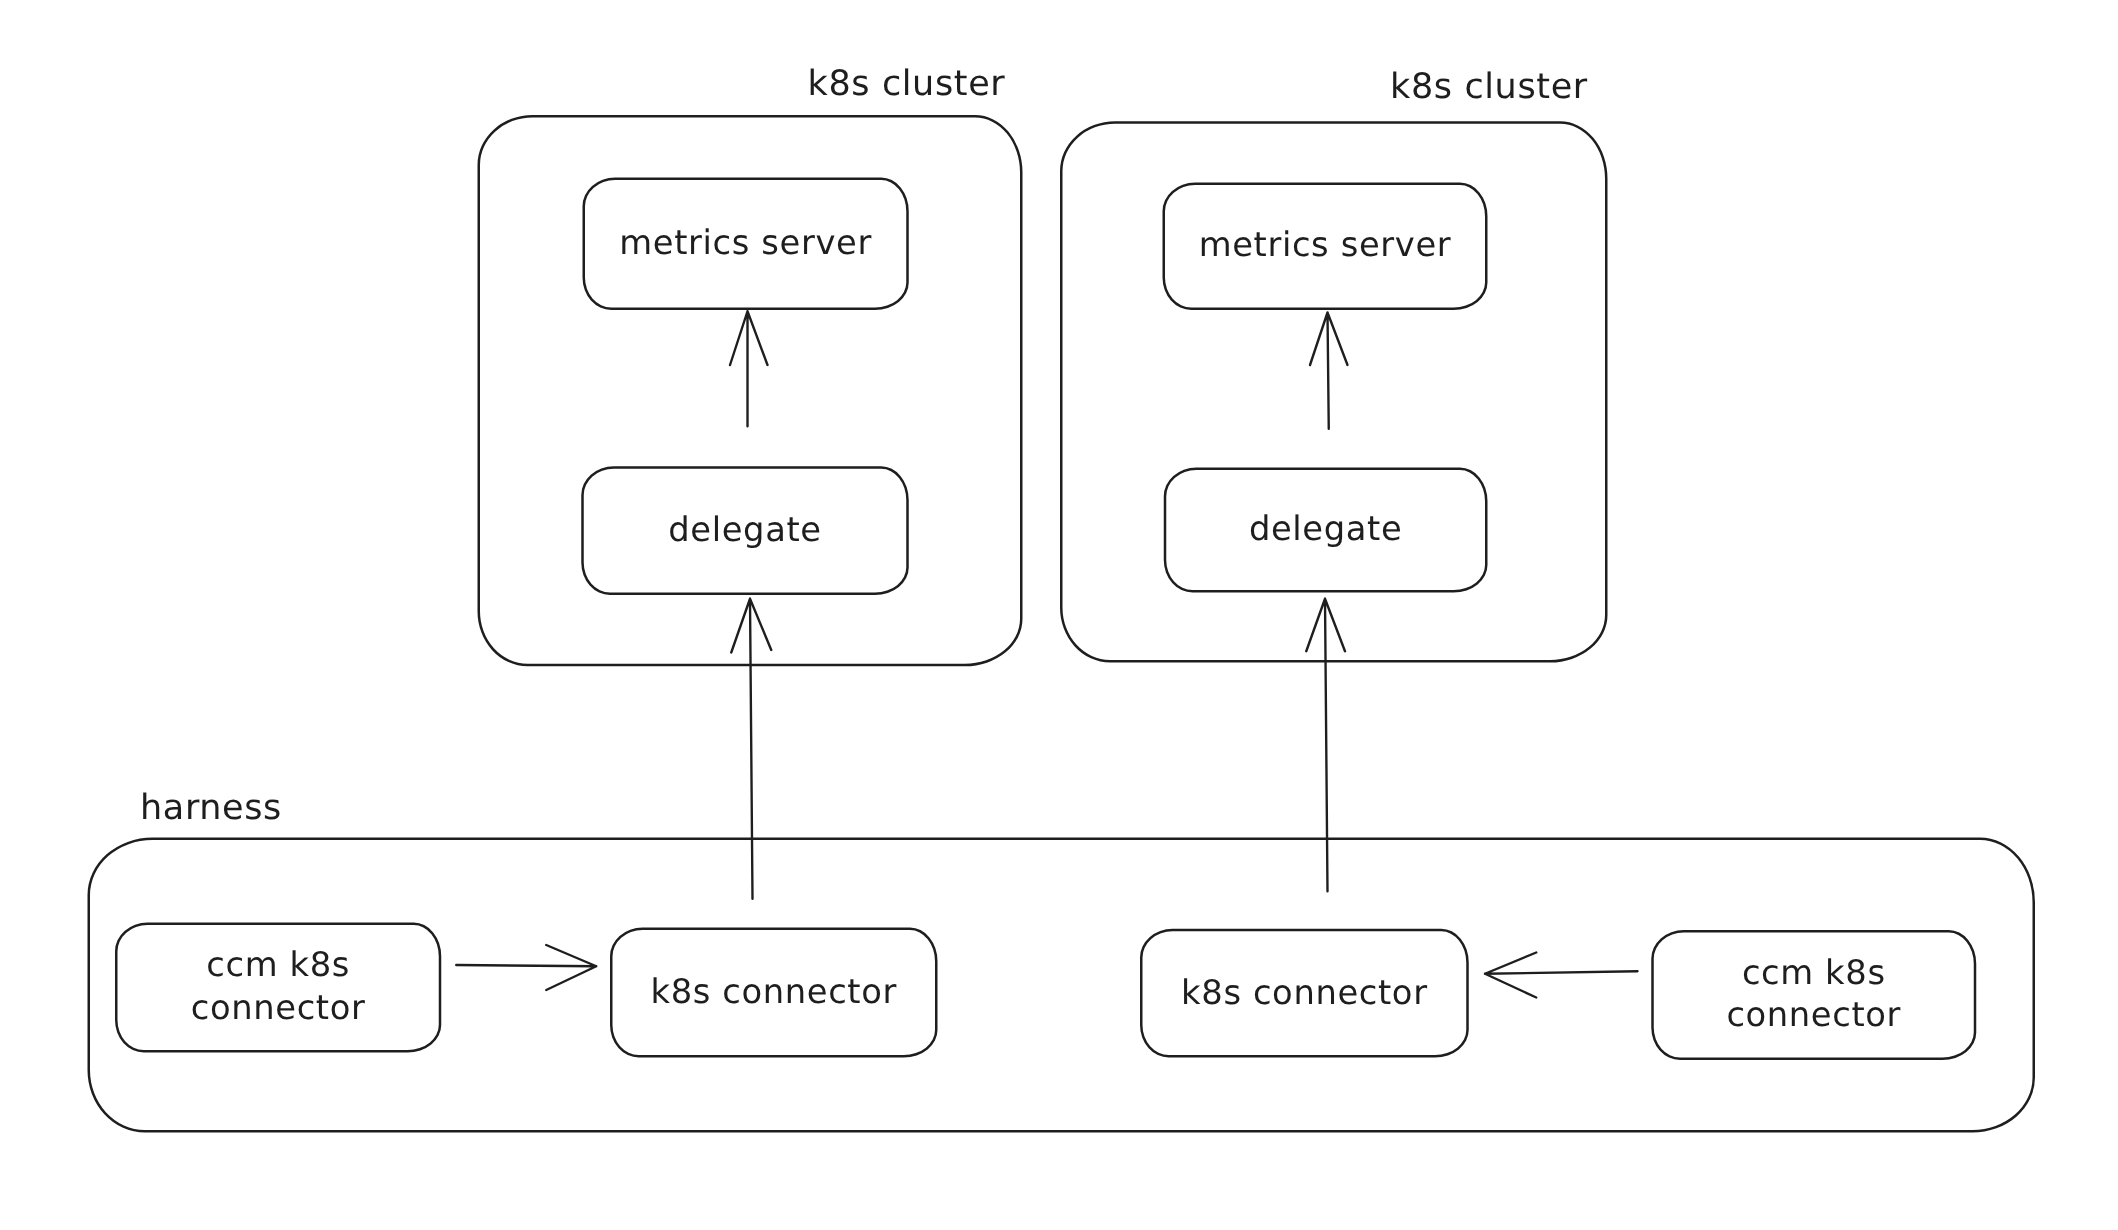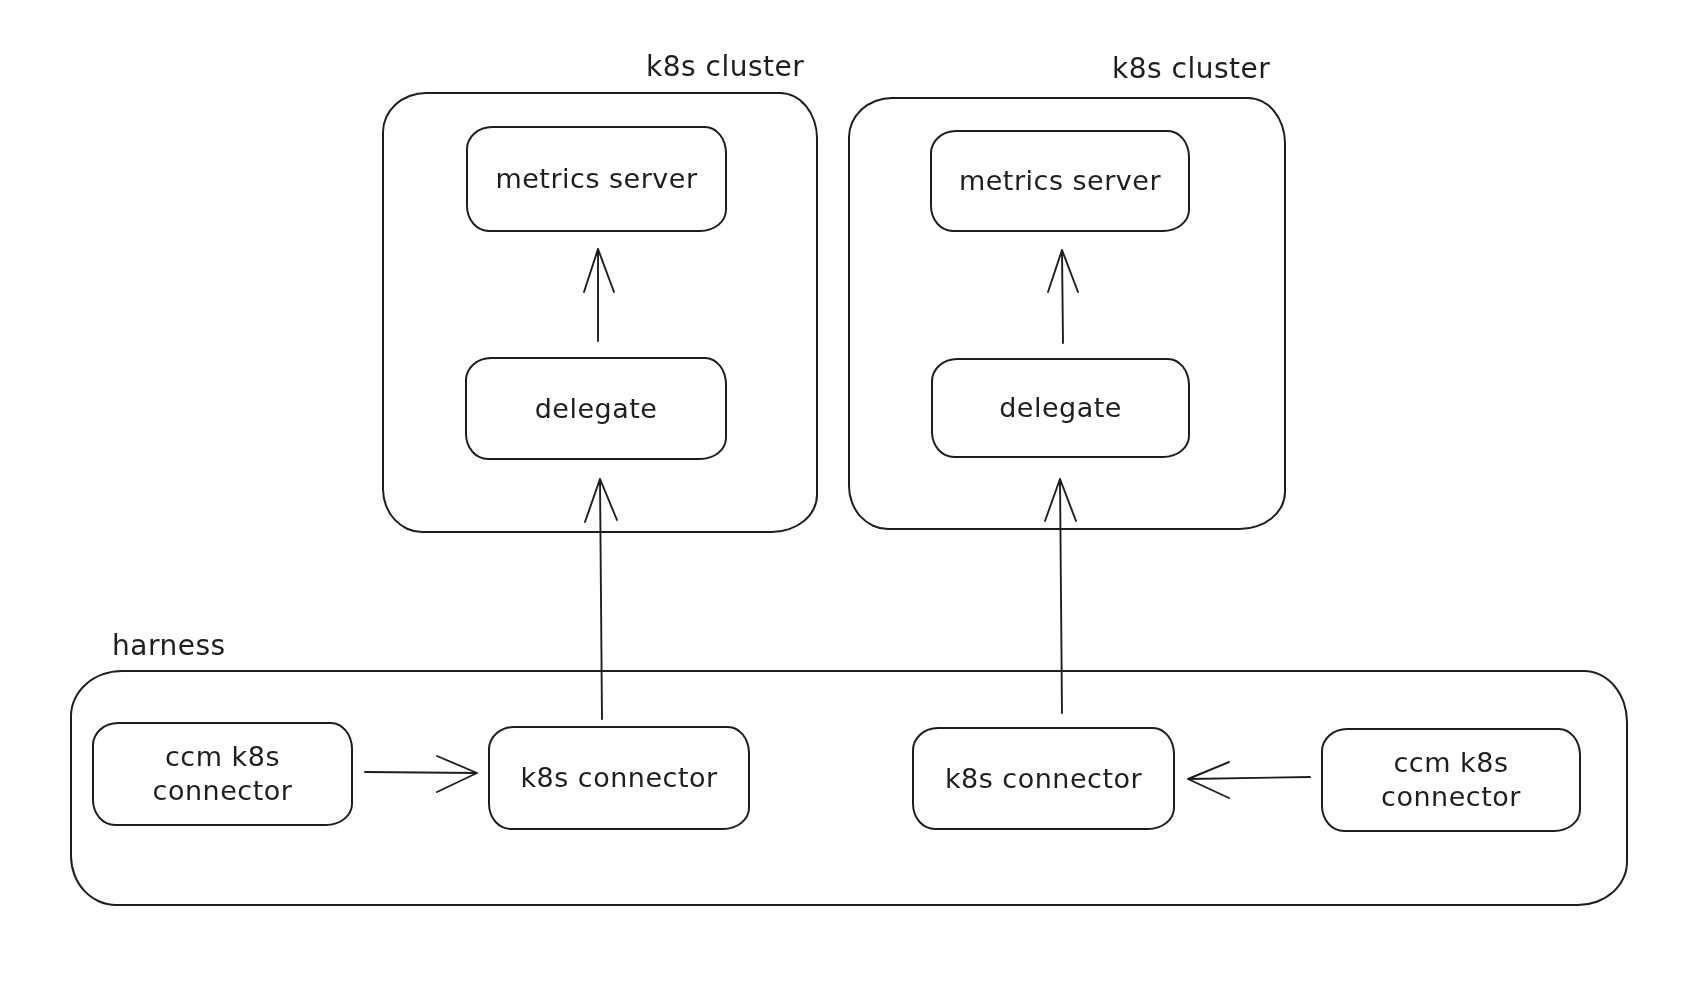--- a/index.html
+++ b/index.html
@@ -30,20 +30,21 @@
     border-radius: 26px 22px 27px 23px / 23px 27px 22px 26px;
     background: #ffffff;
     box-sizing: border-box;
     display: flex;
     flex-direction: column;
     justify-content: center;
     text-align: center;
     font-size: 27px;
     letter-spacing: 0.5px;
     line-height: 1.25;
+    margin-top: 16px;
   }
   .floating-label {
     position: absolute;
     font-size: 28px;
     letter-spacing: 0.5px;
     white-space: nowrap;
   }
   #arrow-layer {
     position: absolute;
     left: 0;

